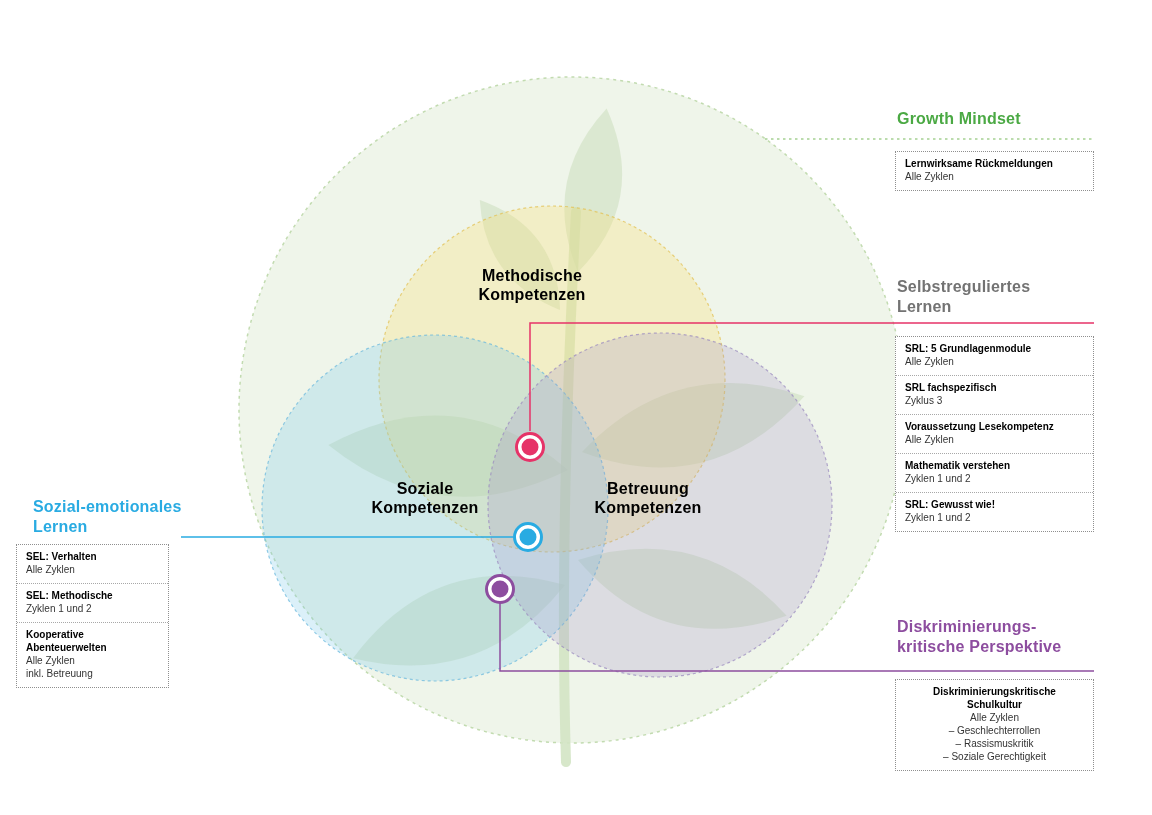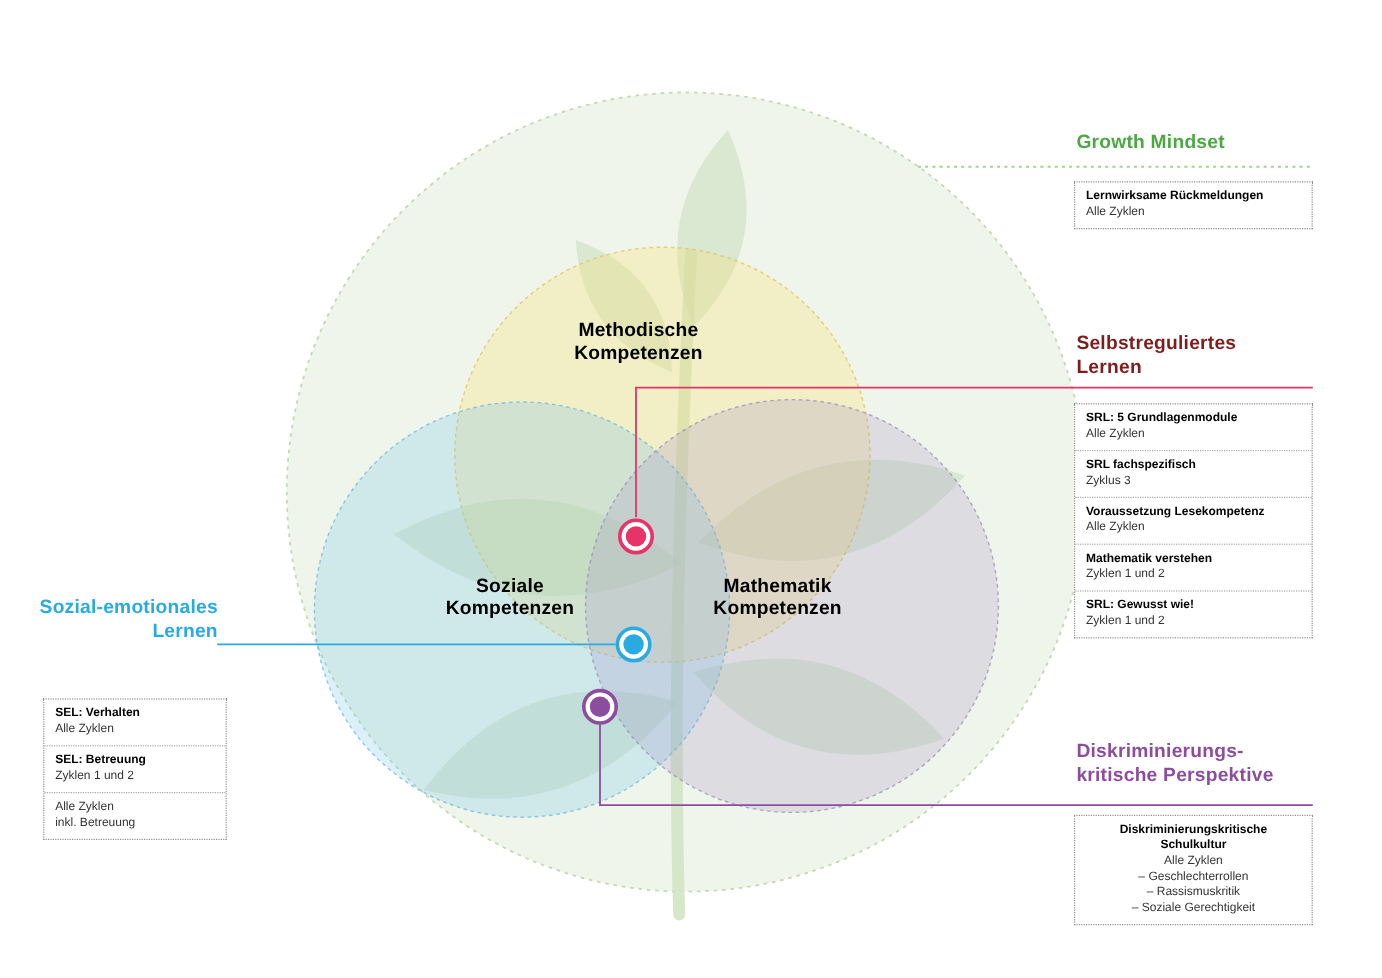--- a/index.html
+++ b/index.html
@@ -26,22 +26,22 @@
 
   .callout-title {
     position: absolute;
     font-weight: bold;
     font-size: 16px;
     line-height: 1.25;
     letter-spacing: 0.2px;
   }
   .callout-title span { display: block; }
   .c-green  { color: #4ba944; }
-  .c-pink   { color: #7f1d1d; }
-  .c-blue   { color: #29abe2; text-align: right; }
+  .c-pink   { color: #737373; }
+  .c-blue   { color: #29abe2; }
   .c-purple { color: #8d4d9f; }
 
   .box {
     position: absolute;
     background: #ffffff;
     border: 1px dotted #8f8f8f;
     box-sizing: border-box;
   }
   .box-item {
     padding: 5px 9px 7px 9px;
@@ -101,21 +101,21 @@
 
   <div class="circle-label" style="left:442px; top:266px; width:180px;">
     <span>Methodische</span>
     <span>Kompetenzen</span>
   </div>
   <div class="circle-label" style="left:335px; top:479px; width:180px;">
     <span>Soziale</span>
     <span>Kompetenzen</span>
   </div>
   <div class="circle-label" style="left:558px; top:479px; width:180px;">
-    <span>Mathematik</span>
+    <span>Betreuung</span>
     <span>Kompetenzen</span>
   </div>
 
   <div class="callout-title c-green" style="left:897px; top:109px;">
     <span>Growth Mindset</span>
   </div>
   <div class="box" style="left:895px; top:151px; width:199px;">
     <div class="box-item">
       <span class="item-title">Lernwirksame Rückmeldungen</span>
       <span class="item-line">Alle Zyklen</span>
@@ -146,30 +146,31 @@
     <div class="box-item">
       <span class="item-title">SRL: Gewusst wie!</span>
       <span class="item-line">Zyklen 1 und 2</span>
     </div>
   </div>
 
   <div class="callout-title c-blue" style="left:33px; top:497px;">
     <span>Sozial-emotionales</span>
     <span>Lernen</span>
   </div>
-  <div class="box" style="left:36px; top:544px; width:153px;margin-top:38px;">
+  <div class="box" style="left:16px; top:544px; width:153px;">
     <div class="box-item">
       <span class="item-title">SEL: Verhalten</span>
       <span class="item-line">Alle Zyklen</span>
     </div>
     <div class="box-item">
-      <span class="item-title">SEL: Betreuung</span>
+      <span class="item-title">SEL: Methodische</span>
       <span class="item-line">Zyklen 1 und 2</span>
     </div>
     <div class="box-item">
+      <span class="item-title">Kooperative Abenteuerwelten</span>
       <span class="item-line">Alle Zyklen</span>
       <span class="item-line">inkl. Betreuung</span>
     </div>
   </div>
 
   <div class="callout-title c-purple" style="left:897px; top:617px;">
     <span>Diskriminierungs-</span>
     <span>kritische Perspektive</span>
   </div>
   <div class="box" style="left:895px; top:679px; width:199px;text-align:center;">

